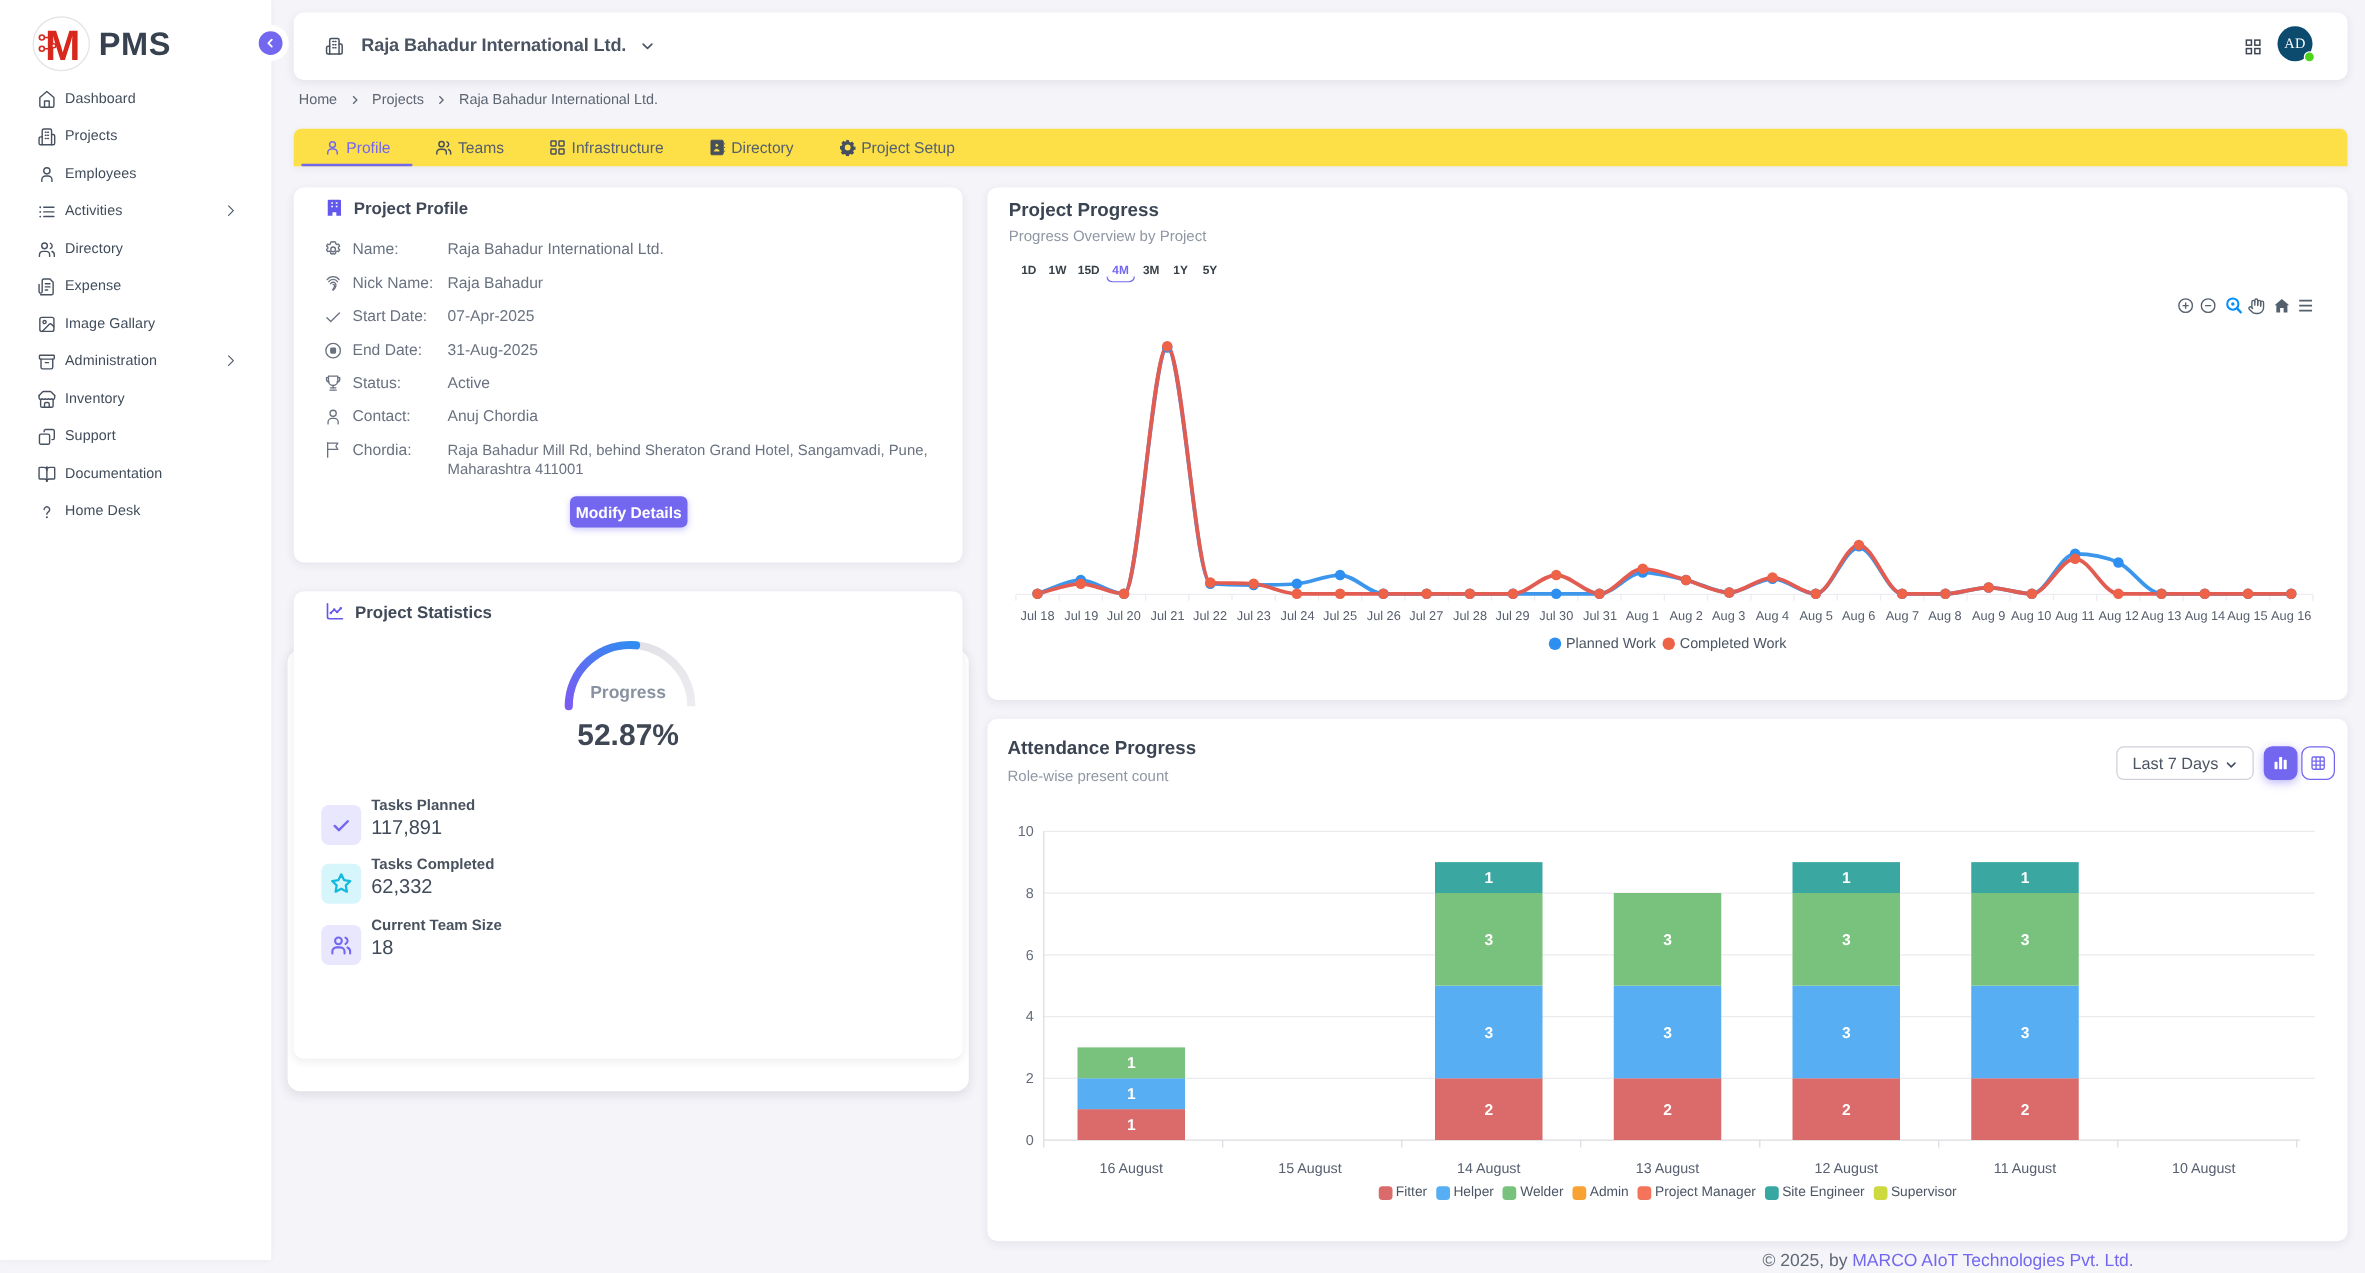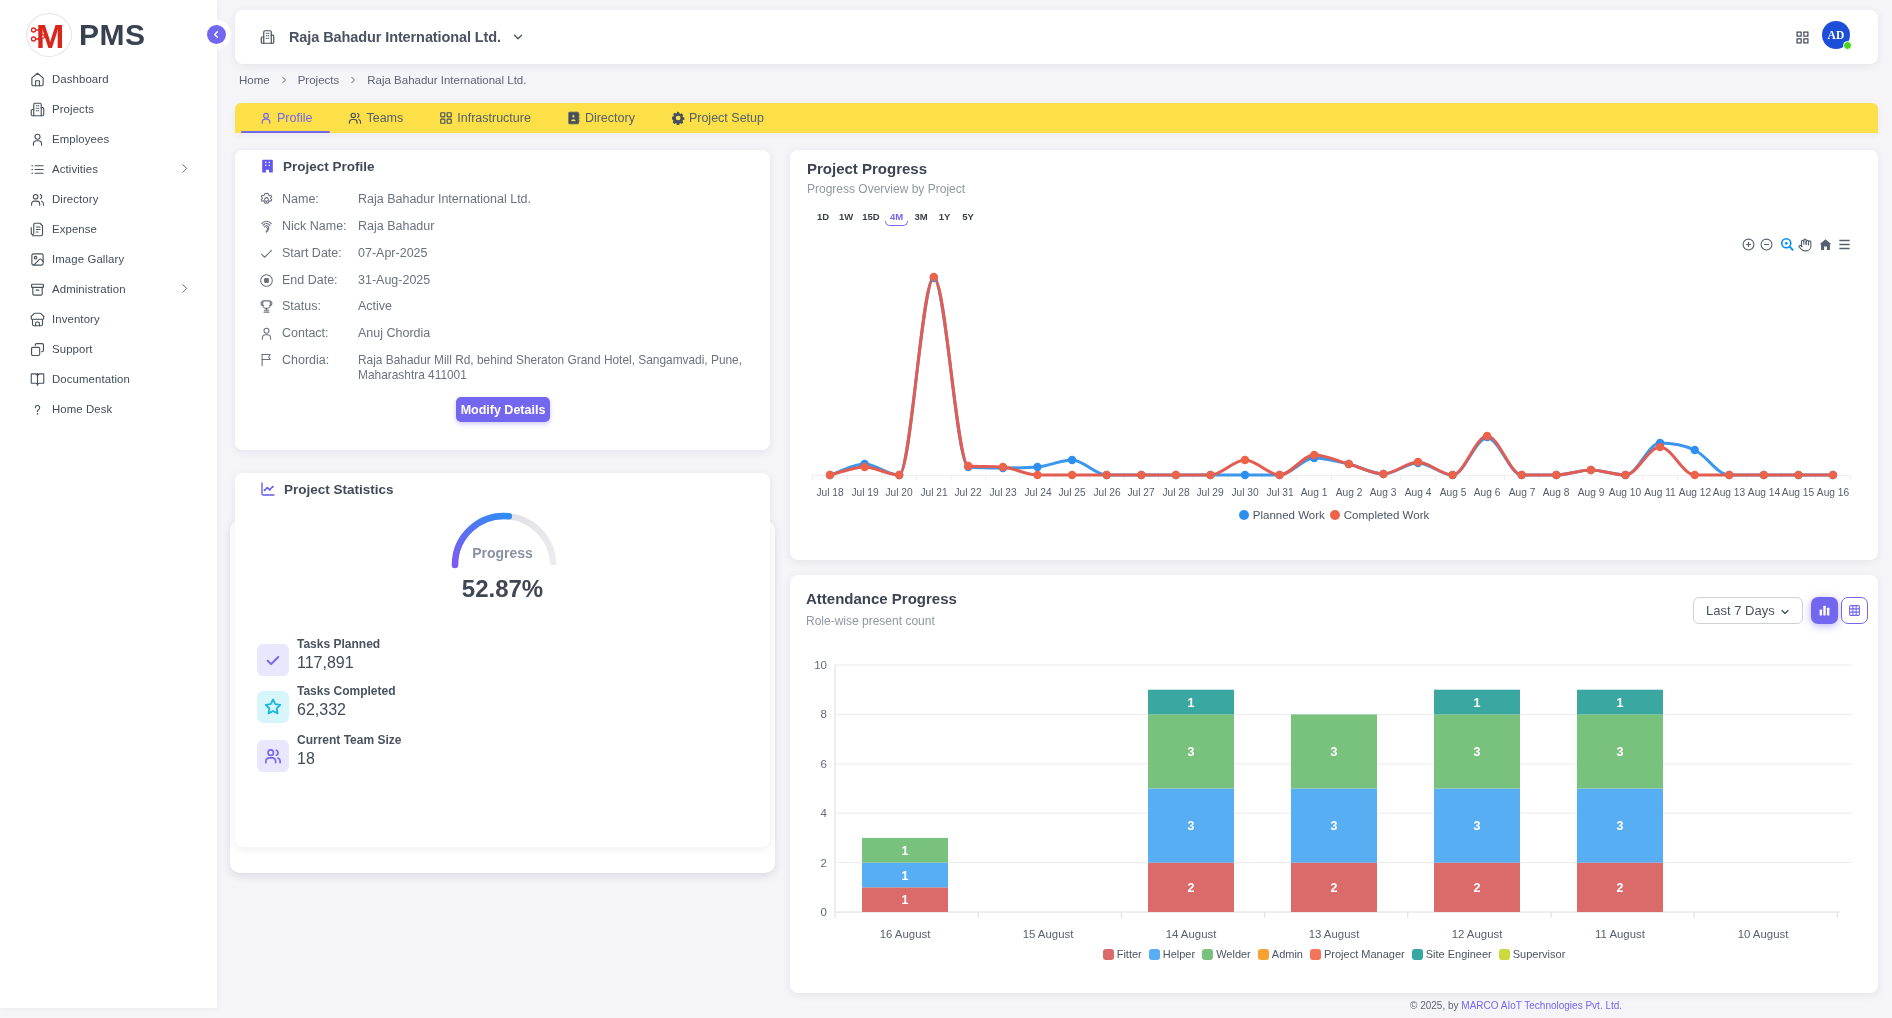--- a/index.html
+++ b/index.html
@@ -4,34 +4,34 @@
 <title>PMS</title>
 <style>
 *{margin:0;padding:0;box-sizing:border-box;}
 html,body{width:1892px;height:1018px;}
 body{background:#f4f4f9;font-family:"Liberation Sans",sans-serif;position:relative;overflow:hidden;-webkit-font-smoothing:antialiased;}
 .card{position:absolute;background:#fff;border-radius:8px;box-shadow:0 2px 8px rgba(47,43,61,.08);}
 
 .sidebar{position:absolute;left:0;top:0;width:217px;height:1008px;background:#fff;z-index:4;box-shadow:0 0 6px rgba(47,43,61,.06);}
 .logo-row{position:absolute;left:26px;top:13px;display:flex;align-items:center;}
 .logo-circle{width:46px;height:44px;border-radius:50%;border:1px solid #e3e3e8;background:#fff;position:relative;}
-.pms{font-size:30px;font-weight:bold;color:#37414f;letter-spacing:.5px;margin-left:7px;}
+.pms{font-size:26px;font-weight:bold;color:#37414f;letter-spacing:.5px;margin-left:7px;}
 .collapse-btn{position:absolute;left:207px;top:25px;width:19px;height:19px;border-radius:50%;background:#7367f0;z-index:6;box-shadow:0 0 0 5px #fff;display:flex;align-items:center;justify-content:center;}
 .menu{position:absolute;left:0;top:64px;width:217px;}
 .mi{height:30px;display:flex;align-items:center;padding-left:30px;color:#414c5a;font-size:11.4px;letter-spacing:.1px;position:relative;}
 .mi svg{width:15px;height:15px;margin-right:7px;flex:0 0 15px;stroke:#47515f;fill:none;stroke-width:1.8;stroke-linecap:round;stroke-linejoin:round;}
 .mi .chev{position:absolute;right:26px;top:8px;}
 .mi .chev svg{width:13px;height:13px;stroke-width:1.6;margin:0;}
 
 .topbar{left:235px;top:10px;width:1643px;height:54px;}
 .tb-left{position:absolute;left:25px;top:0;height:54px;display:flex;align-items:center;color:#47505f;}
 .tb-title{font-size:14.5px;font-weight:bold;color:#4a5362;margin-left:14px;letter-spacing:-.1px;}
 .tb-caret{margin-left:10px;}
 .gridicon{position:absolute;right:69px;top:21px;}
-.avatar{position:absolute;right:28px;top:11px;width:28px;height:28px;border-radius:50%;background:#1d4ed8;color:#fff;font-size:11.5px;font-weight:bold;font-family:"Liberation Serif",serif;display:flex;align-items:center;justify-content:center;letter-spacing:.3px;}
+.avatar{position:absolute;right:28px;top:11px;width:28px;height:28px;border-radius:50%;background:#0c4a6e;color:#fff;font-size:11.5px;font-weight:normal;font-family:"Liberation Serif",serif;display:flex;align-items:center;justify-content:center;letter-spacing:.3px;}
 .avatar .dot{position:absolute;right:-2px;bottom:-1px;width:9px;height:9px;border-radius:50%;background:#4ad41a;border:1.5px solid #fff;}
 
 .bc{position:absolute;left:239px;top:74px;display:flex;align-items:center;font-size:11.5px;color:#5d6573;}
 .bc .sep{margin:0 8px;display:flex;}
 
 .tabbar{position:absolute;left:235px;top:103px;width:1643px;height:30px;background:#fde047;border-radius:6px 6px 0 0;box-shadow:0 2px 6px rgba(47,43,61,.05);display:flex;align-items:center;padding-left:6px;}
 .tab{display:flex;align-items:center;height:30px;padding:0 18px;font-size:12.5px;color:#56606e;position:relative;}
 .tab svg{width:14px;height:14px;margin-right:4px;}
 .tab.active{color:#7367f0;}
 .tab.active::after{content:"";position:absolute;left:0;right:0;bottom:0;height:2px;background:#7367f0;border-radius:2px;}
@@ -361,21 +361,21 @@
 .range-u{position:absolute;width:23px;height:5px;border:1.3px solid #7367f0;border-top:none;border-radius:0 0 5px 5px;}
 
 .ao{left:790px;top:575px;width:1088px;height:418px;}
 .sel7{position:absolute;left:903px;top:22px;width:110px;height:27px;border:1px solid #cfd2dc;border-radius:6px;display:flex;align-items:center;font-size:13px;color:#4b5462;padding-left:12px;}
 .sel7 svg{position:absolute;right:11px;top:8px;}
 .btn-chart{position:absolute;left:1021px;top:22px;width:27px;height:27px;background:#7367f0;border-radius:7px;display:flex;align-items:center;justify-content:center;box-shadow:0 2px 8px rgba(115,103,240,.5);}
 .btn-table{position:absolute;left:1051px;top:22px;width:27px;height:27px;background:#fff;border:1.5px solid #7367f0;border-radius:7px;display:flex;align-items:center;justify-content:center;}
 .legend2{position:absolute;left:0;width:100%;top:373px;display:flex;justify-content:center;gap:7px;font-size:11px;color:#4b5563;z-index:3;}
 .legend2 .li{display:flex;align-items:center;gap:3px;}
 .legend2 .sq{width:11px;height:11px;border-radius:3px;display:inline-block;}
-.footer{position:absolute;left:1410px;top:1000px;font-size:10px;color:#5f6774;}
+.footer{position:absolute;left:1410px;top:1000px;font-size:14px;color:#5f6774;}
 .footer a{color:#7367f0;text-decoration:none;}
 </style>
 
 <div class="card pg">
   <div class="ch-title">Project Progress</div>
   <div class="ch-sub">Progress Overview by Project</div>
   <span class="range" style="left:33px;">1D</span>
   <span class="range" style="left:56px;">1W</span>
   <span class="range" style="left:81px;">15D</span>
   <span class="range sel" style="left:106.5px;">4M</span>

